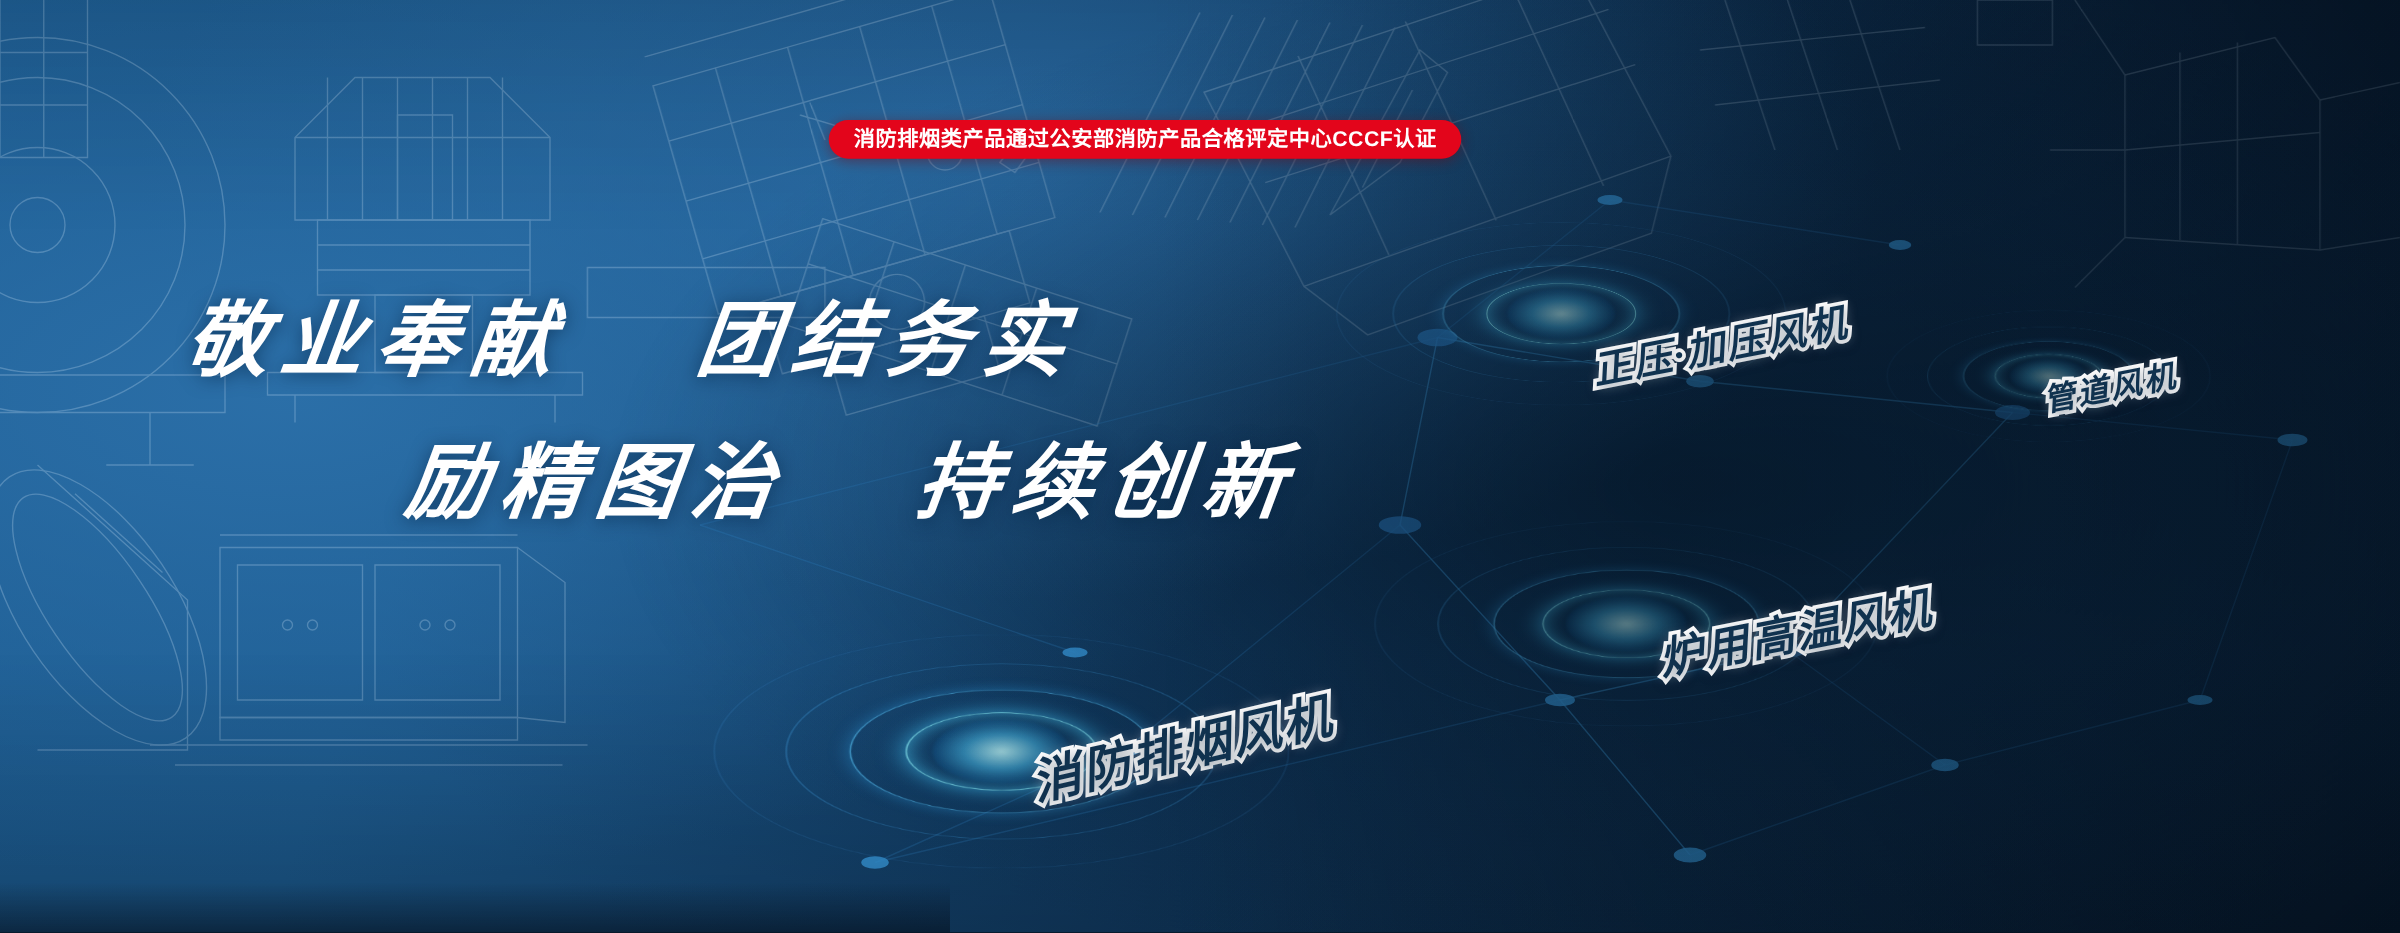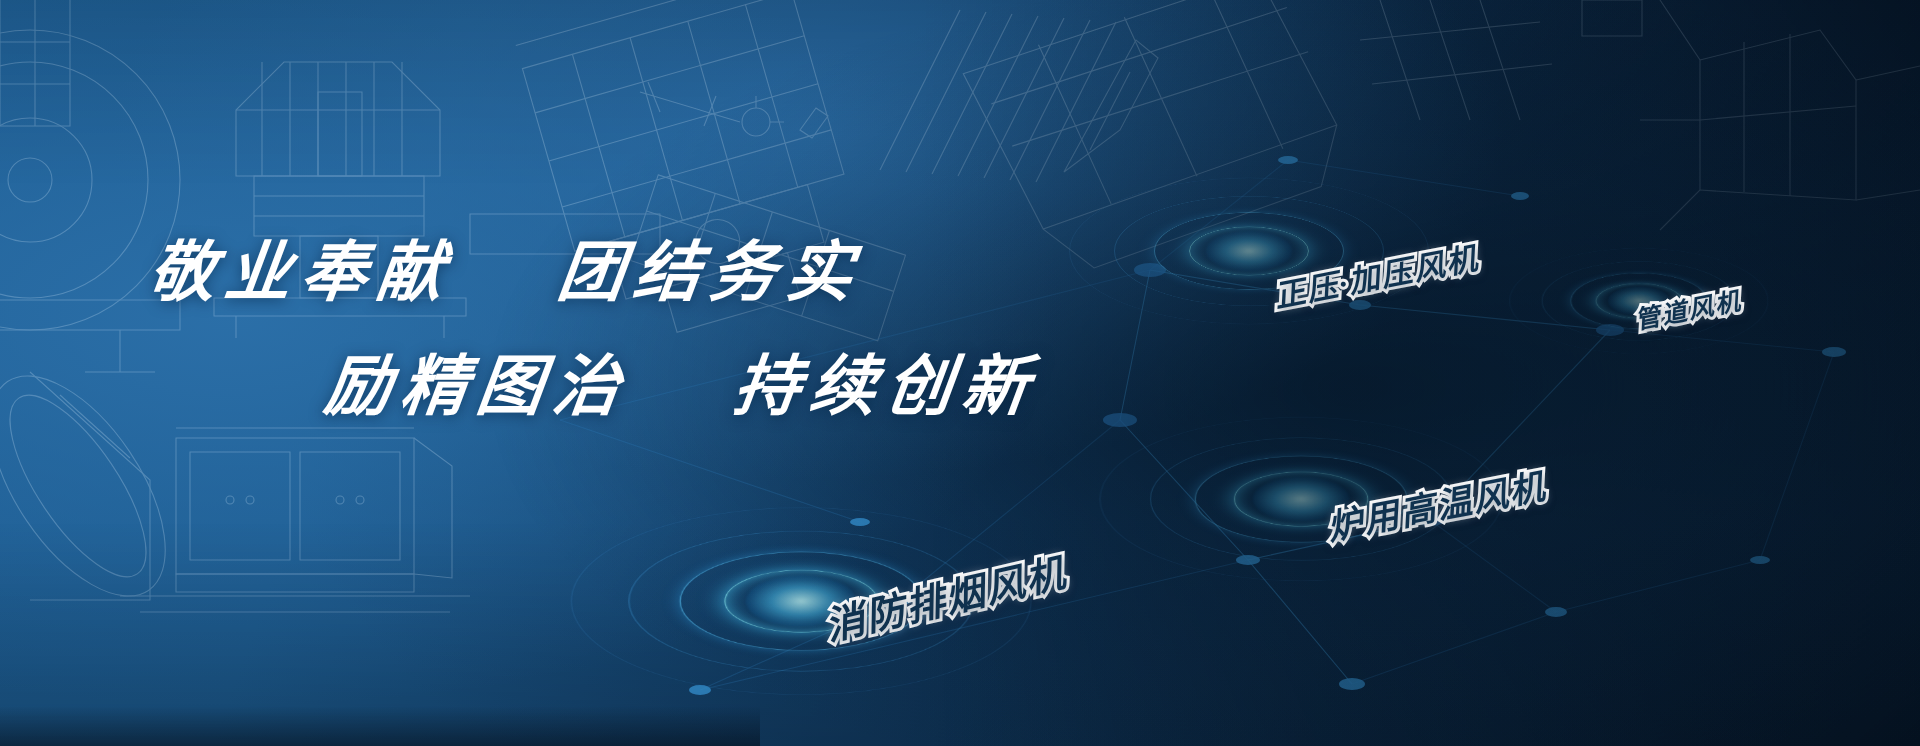--- a/index.html
+++ b/index.html
@@ -272,20 +272,21 @@
     <span class="ring r4"></span>
     <span class="ring r3"></span>
     <span class="ring r2"></span>
     <span class="ring r1"></span>
     <span class="core"></span>
   </div>
 
   <div class="vignette"></div>
   <div class="shelf"></div>
 
+  <div class="cert-pill">消防排烟类产品通过公安部消防产品合格评定中心CCCF认证</div>
 
   <div class="slogan">
     <div class="slogan-line l1">
       <span>敬业奉献</span>
       <span class="gap"></span>
       <span>团结务实</span>
     </div>
     <div class="slogan-line l2">
       <span>励精图治</span>
       <span class="gap"></span>

